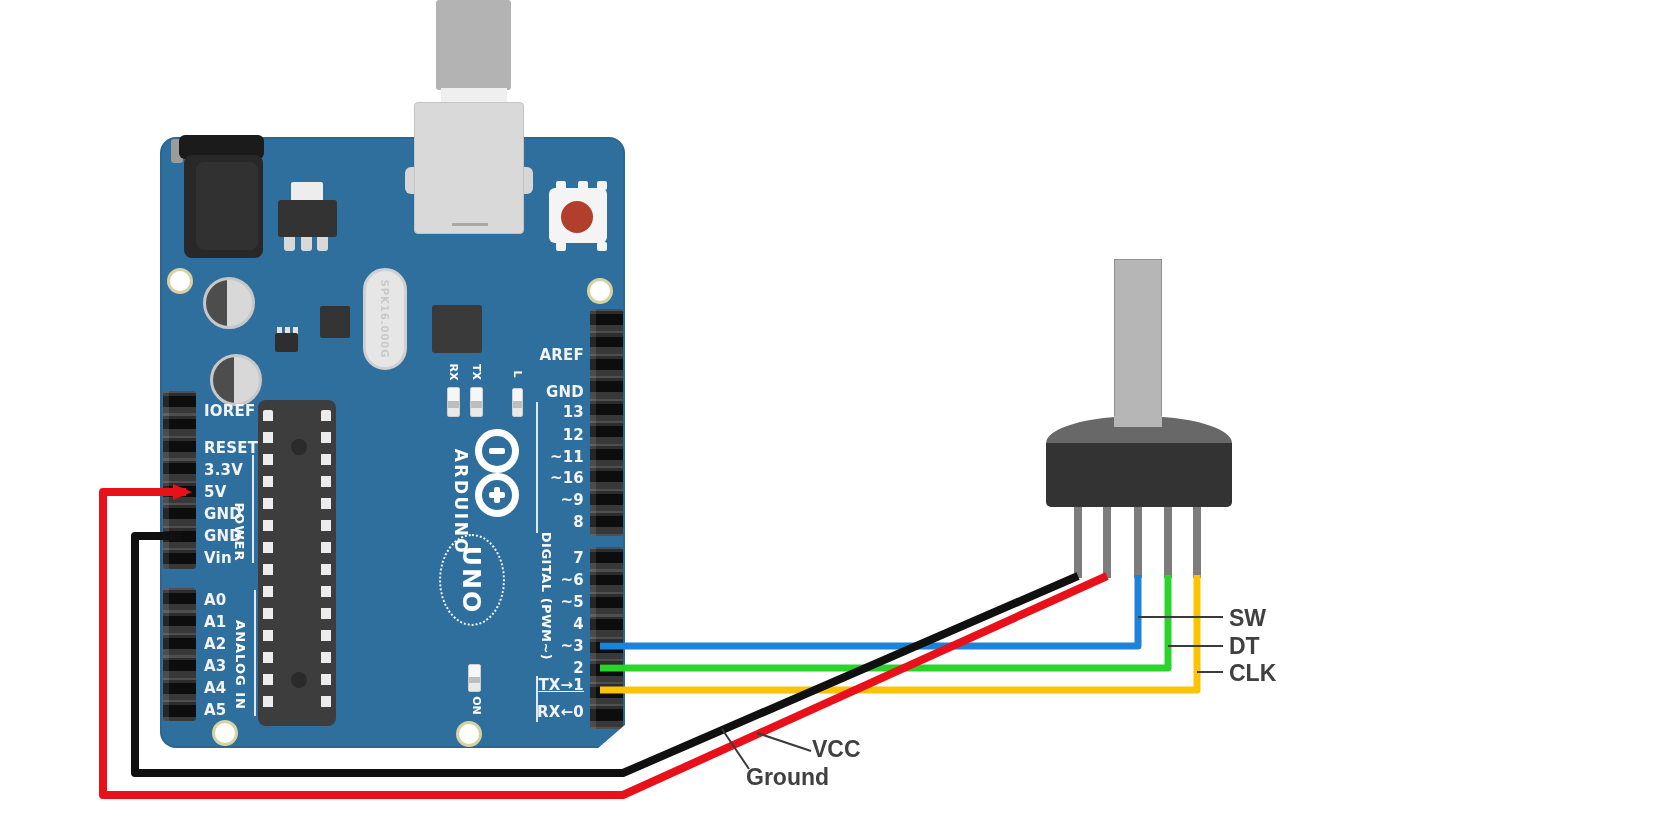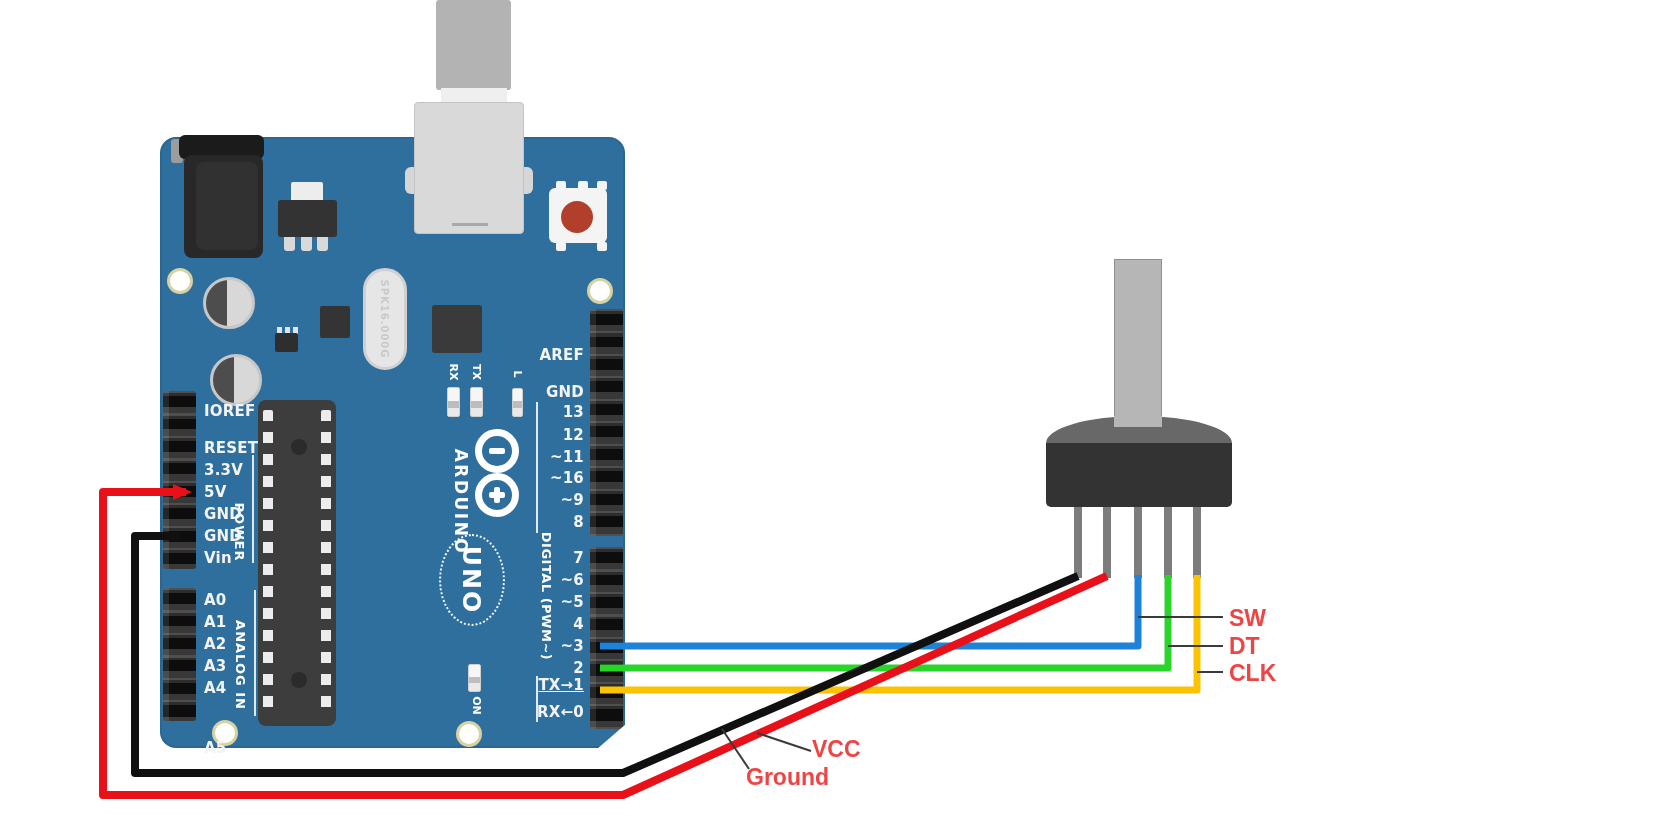--- a/index.html
+++ b/index.html
@@ -1,21 +1,21 @@
 <!DOCTYPE html>
 <html><head>
 <meta charset="utf-8">
 <style>
   html,body{margin:0;padding:0;background:#ffffff;}
   #canvas{position:relative;width:1680px;height:840px;background:#ffffff;overflow:hidden;
           font-family:"Liberation Sans",sans-serif;}
   .abs{position:absolute;}
   .title{position:absolute;left:837px;top:50px;width:690px;text-align:center;
          font:bold 36px "Liberation Sans",sans-serif;color:#0d0d0d;letter-spacing:0.2px;}
-  .biglabel{position:absolute;font:bold 23px "Liberation Sans",sans-serif;color:#ef4444;}
+  .biglabel{position:absolute;font:bold 23px "Liberation Sans",sans-serif;color:#404040;}
   
   .board{position:absolute;left:160px;top:137px;width:465px;height:611px;
          background:#2e6f9e;border-radius:16px;box-shadow:inset 0 0 0 2px rgba(0,0,0,0.08);}
   .corner-cut{position:absolute;left:597px;top:724px;width:29px;height:25px;background:#ffffff;
          clip-path:polygon(0 100%,100% 0,100% 100%);}
   .header{position:absolute;background-color:#1d1d1d;border-radius:3px;
          background-image:
            linear-gradient(90deg,rgba(255,255,255,0.10) 0 6px,rgba(0,0,0,0) 6px),
            repeating-linear-gradient(180deg,
              rgba(255,255,255,0.22) 0px 2px,
@@ -135,21 +135,21 @@
   <div class="pl" style="left:204px;top:461px;">3.3V</div>
   <div class="pl" style="left:204px;top:483px;">5V</div>
   <div class="pl" style="left:204px;top:505px;">GND</div>
   <div class="pl" style="left:204px;top:527px;">GND</div>
   <div class="pl" style="left:204px;top:549px;">Vin</div>
   <div class="pl" style="left:204px;top:591px;">A0</div>
   <div class="pl" style="left:204px;top:613px;">A1</div>
   <div class="pl" style="left:204px;top:635px;">A2</div>
   <div class="pl" style="left:204px;top:657px;">A3</div>
   <div class="pl" style="left:204px;top:679px;">A4</div>
-  <div class="pl" style="left:204px;top:739px;">A5</div>
+  <div class="pl" style="left:204px;top:701px;">A5</div>
 
   <div class="pr" style="top:346px;">AREF</div>
   <div class="pr" style="top:383px;">GND</div>
   <div class="pr" style="top:403px;">13</div>
   <div class="pr" style="top:426px;">12</div>
   <div class="pr" style="top:448px;">~11</div>
   <div class="pr" style="top:469px;">~16</div>
   <div class="pr" style="top:491px;">~9</div>
   <div class="pr" style="top:513px;">8</div>
   <div class="pr" style="top:549px;">7</div>

